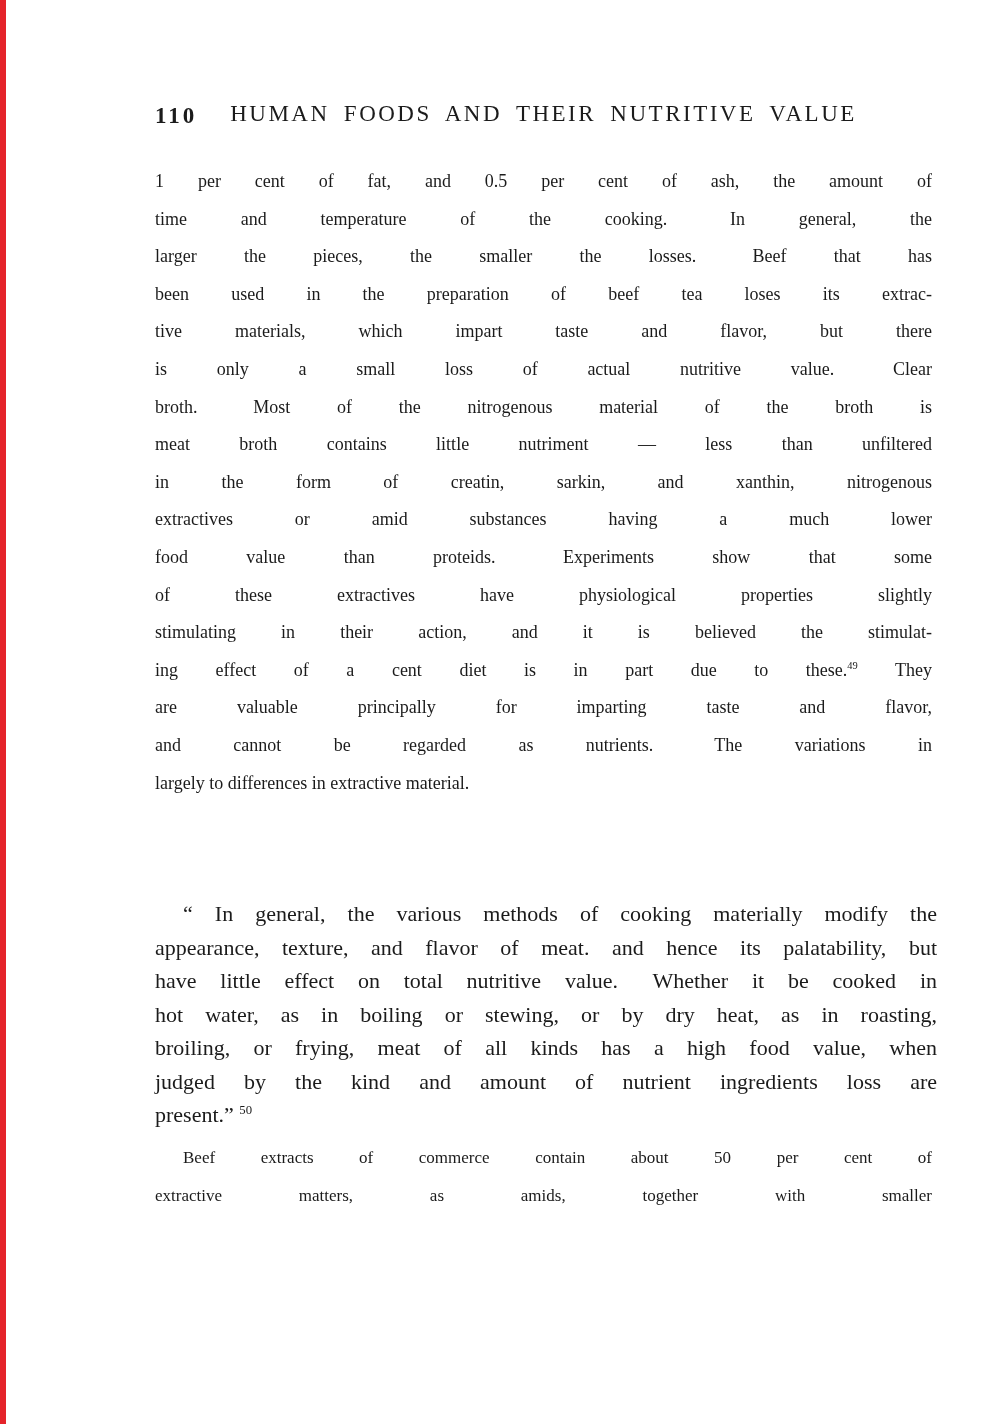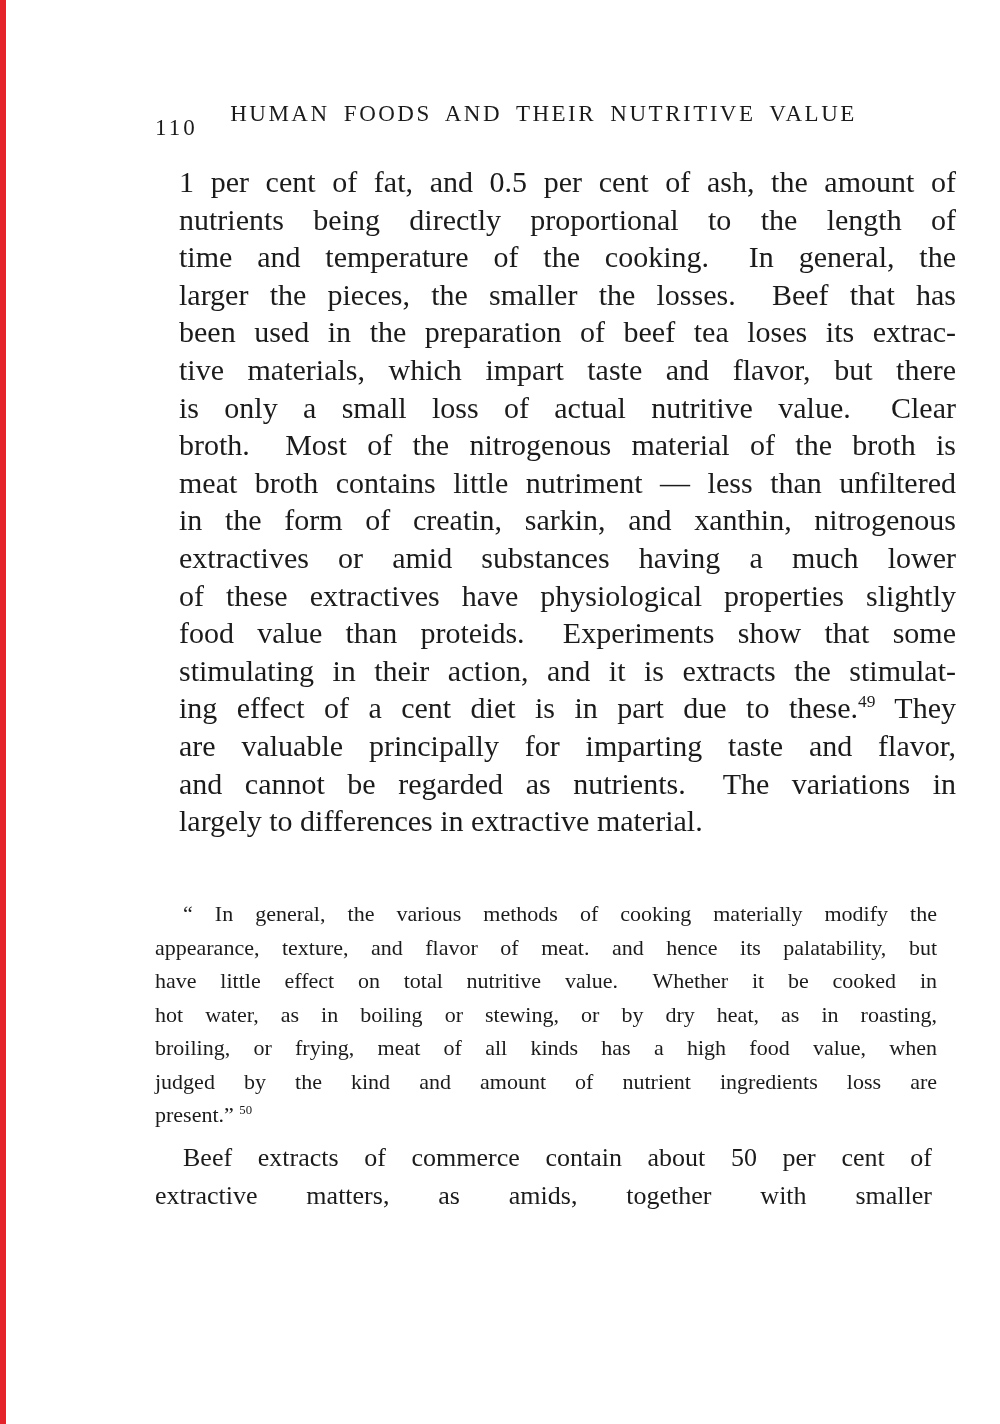--- a/index.html
+++ b/index.html
@@ -19,35 +19,36 @@
     background: #e5232a;
   }
   .header {
     position: absolute;
     top: 101px; left: 155px;
     width: 777px; height: 32px;
     font-size: 23px;
     letter-spacing: 2.5px;
   }
   .pagenum {
-    position: absolute; left: 0; top: 14px;
+    position: absolute; left: 0; top: 2px;
     letter-spacing: 3px;
+    font-weight: bold;
   }
   .running-title {
     position: absolute; left: 0; top: 0;
     width: 100%;
     text-align: center;
     word-spacing: 6px;
     white-space: nowrap;
     font-family: Liberation Serif, serif;
   }
   .textblock { position: absolute; left: 155px; width: 777px; }
-  .para1 { top: 163px; font-size: 30px; line-height: 37.6px; margin-left: 24px; }
+  .para1 { top: 163px; font-size: 18px; line-height: 37.6px; }
   .quote { top: 897px; width: 782px; font-size: 22px; line-height: 33.5px; }
-  .para3 { top: 1139px; font-size: 26px; line-height: 38px; }
+  .para3 { top: 1139px; font-size: 17px; line-height: 38px; }
   .jline { text-align: justify; text-align-last: justify; }
   .lastline { text-align: center; text-align-last: left; }
   .indent-first { text-indent: 28px; }
   sup {
     font-size: 0.58em;
     line-height: 0;
     vertical-align: super;
   }
 </style>
 </head>
@@ -56,33 +57,32 @@
 <div class="page">
   <div class="red-edge"></div>
 
   <div class="header">
     <span class="running-title">HUMAN FOODS AND THEIR NUTRITIVE VALUE</span>
     <span class="pagenum">110</span>
   </div>
 
   <div class="textblock para1">
     <div class="jline">1 per cent of fat, and 0.5 per cent of ash, the amount of</div>
-    <div class="jline">nutrients being directly proportional to the length of</div>
     <div class="jline">time and temperature of the cooking.  In general, the</div>
     <div class="jline">larger the pieces, the smaller the losses.  Beef that has</div>
     <div class="jline">been used in the preparation of beef tea loses its extrac-</div>
     <div class="jline">tive materials, which impart taste and flavor, but there</div>
     <div class="jline">is only a small loss of actual nutritive value.  Clear</div>
     <div class="jline">broth.  Most of the nitrogenous material of the broth is</div>
     <div class="jline">meat broth contains little nutriment — less than unfiltered</div>
     <div class="jline">in the form of creatin, sarkin, and xanthin, nitrogenous</div>
     <div class="jline">extractives or amid substances having a much lower</div>
+    <div class="jline">food value than proteids.  Experiments show that some</div>
     <div class="jline">of these extractives have physiological properties slightly</div>
-    <div class="jline">food value than proteids.  Experiments show that some</div>
-    <div class="jline">stimulating in their action, and it is extracts the stimulat-</div>
+    <div class="jline">stimulating in their action, and it is believed the stimulat-</div>
     <div class="jline"><span>ing effect of a cent diet is in part due to these.</span><sup>49</sup> <span>They</span></div>
     <div class="jline">are valuable principally for imparting taste and flavor,</div>
     <div class="jline">and cannot be regarded as nutrients.  The variations in</div>
     <div class="lastline">largely to differences in extractive material.</div>
   </div>
 
   <div class="textblock quote">
     <div class="jline indent-first">“ In general, the various methods of cooking materially modify the</div>
     <div class="jline">appearance, texture, and flavor of meat. and hence its palatability, but</div>
     <div class="jline">have little effect on total nutritive value.  Whether it be cooked in</div>

